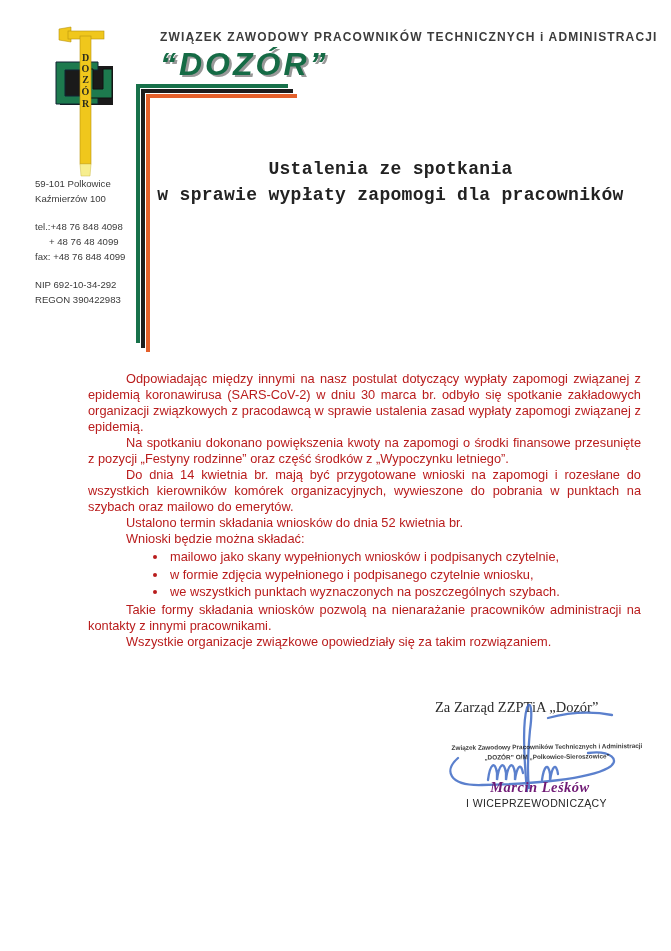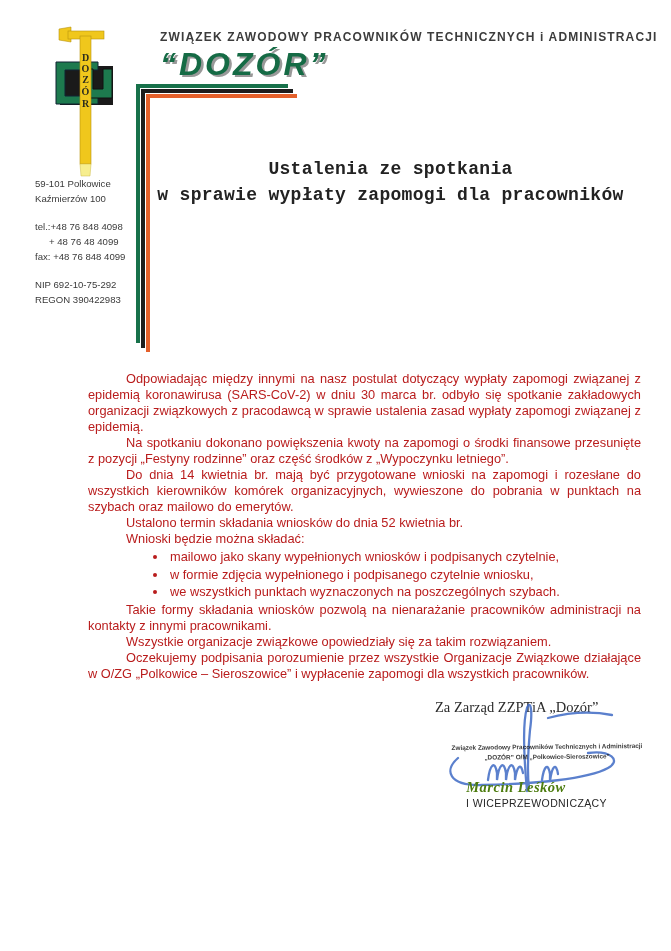--- a/index.html
+++ b/index.html
@@ -48,23 +48,23 @@
     position:absolute;left:435px;top:699px;width:200px;
     font-family:"Liberation Serif",serif;font-size:14.5px;color:#2b2b2b;white-space:nowrap;
   }
   .stamp{
     position:absolute;left:438px;top:742px;width:218px;text-align:center;
     font-size:6.4px;font-weight:bold;color:#1c1c1c;line-height:9.5px;opacity:.88;
     transform:rotate(-.6deg);
   }
   .sig-svg{position:absolute;left:430px;top:696px;width:200px;height:115px;}
   .sig-name{
-    position:absolute;left:456px;top:779px;width:120px;text-align:center;white-space:nowrap;
+    position:absolute;left:480px;top:779px;width:120px;text-align:center;white-space:nowrap;
     font-family:"Liberation Serif",serif;font-style:italic;font-weight:bold;
-    font-size:14.5px;color:#4d7c0f;letter-spacing:.5px;
+    font-size:14.5px;color:#701a75;letter-spacing:.5px;
   }
   .sig-role{
     position:absolute;left:466px;top:797px;white-space:nowrap;
     font-size:10.5px;color:#262626;letter-spacing:.4px;
   }
 </style>
 </head>
 <body>
 
 <div class="page">
@@ -108,21 +108,21 @@
     <div class="grp">
       <div>59-101 Polkowice</div>
       <div>Kaźmierzów 100</div>
     </div>
     <div class="grp" style="">
       <div>tel.:+48 76 848 4098</div>
       <div class="indent">+ 48 76 48 4099</div>
       <div>fax: +48 76 848 4099</div>
     </div>
     <div class="grp">
-      <div>NIP 692-10-75-292</div>
+      <div>NIP 692-10-34-292</div>
       <div>REGON 390422983</div>
     </div>
   </div>
 
   <div class="doc-title">
     <div>Ustalenia ze spotkania</div>
     <div>w sprawie wypłaty zapomogi dla pracowników</div>
   </div>
 
   <div class="body-text">
@@ -131,21 +131,20 @@
     <p>Do dnia 14 kwietnia br. mają być przygotowane wnioski na zapomogi i rozesłane do wszystkich kierowników komórek organizacyjnych, wywieszone do pobrania w punktach na szybach oraz mailowo do emerytów.</p>
     <p>Ustalono termin składania wniosków do dnia 52 kwietnia br.</p>
     <p>Wnioski będzie można składać:</p>
     <ul>
       <li>mailowo jako skany wypełnionych wniosków i podpisanych czytelnie,</li>
       <li>w formie zdjęcia wypełnionego i podpisanego czytelnie wniosku,</li>
       <li>we wszystkich punktach wyznaczonych na poszczególnych szybach.</li>
     </ul>
     <p>Takie formy składania wniosków pozwolą na nienarażanie pracowników administracji na kontakty z innymi pracownikami.</p>
     <p>Wszystkie organizacje związkowe opowiedziały się za takim rozwiązaniem.</p>
-    <p>Oczekujemy podpisania porozumienie przez wszystkie Organizacje Związkowe działające w O/ZG „Polkowice – Sieroszowice” i wypłacenie zapomogi dla wszystkich pracowników.</p>
   </div>
 
   <div class="closing">Za Zarząd ZZPTiA „Dozór”</div>
 
   <svg class="sig-svg" viewBox="0 0 200 115" aria-hidden="true">
     <g fill="none" stroke="#3f6bc5" stroke-width="2.3" stroke-linecap="round" opacity="0.85">
       <path d="M28,62 C14,74 18,90 52,89 C105,88 158,83 178,72 C192,64 180,54 158,57"></path>
       <path d="M97,95 C94,62 92,28 97,12 C100,4 103,12 100,34 C98,56 97,76 99,92"></path>
       <path d="M58,84 C60,68 65,64 67,77 L67,84 C69,68 74,64 76,77 L76,84 C78,68 83,64 85,77 L85,84 C87,70 91,66 93,77"></path>
       <path d="M112,84 C114,70 118,66 120,78 L120,85 C122,70 126,66 128,78"></path>

